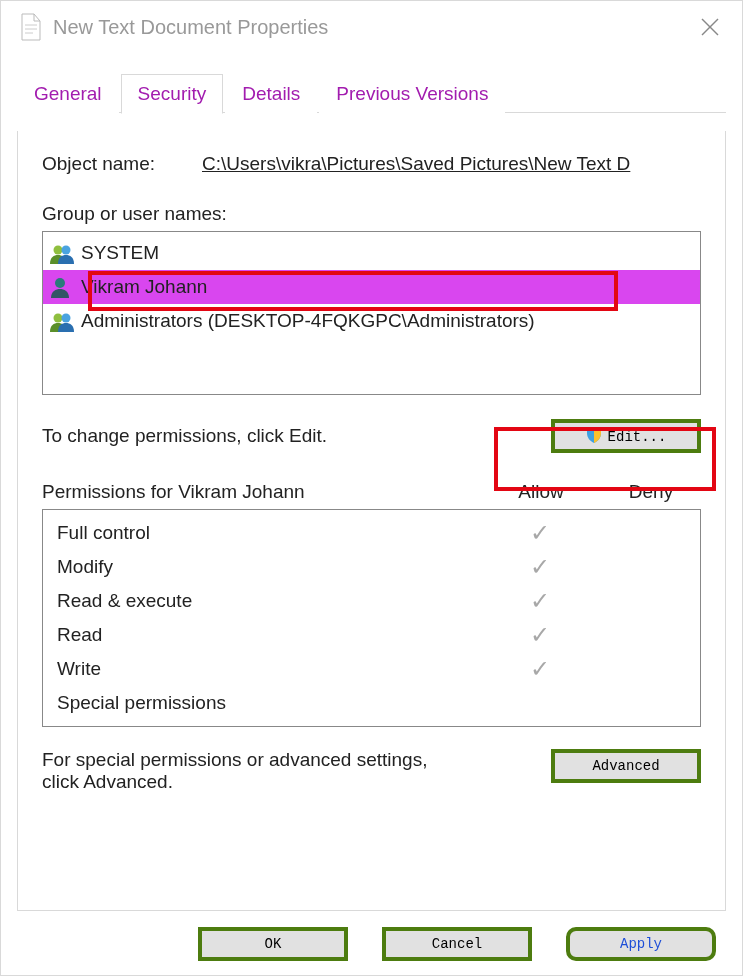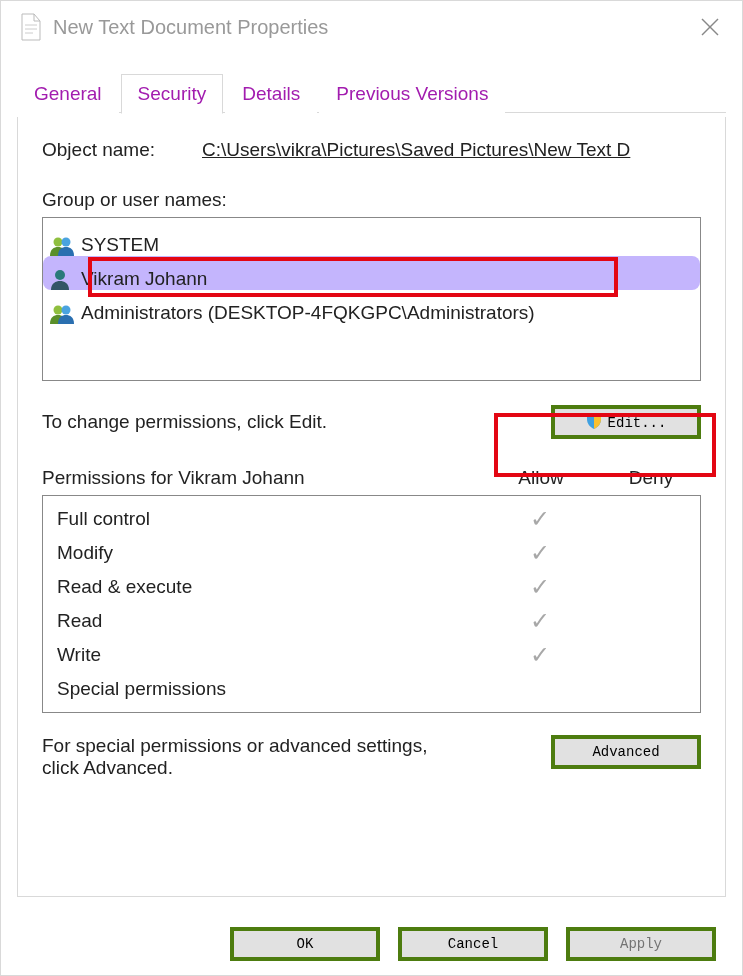--- a/index.html
+++ b/index.html
@@ -69,21 +69,21 @@
     margin-right: 2px;
   }
   .tab.active {
     border-color: #d9d9d9;
     border-bottom: 1px solid #fff;
     margin-bottom: -1px;
     z-index: 2;
   }
 
   .tab-body {
-    margin: 4px 16px;
+    margin: 18px 16px;
     border: 1px solid #d9d9d9;
     border-top: none;
     padding: 22px 24px 44px 24px;
     min-height: 780px;
     position: relative;
   }
 
   .row { display: flex; align-items: flex-start; }
   .obj-row { margin-bottom: 28px; }
   .obj-label { width: 160px; }
@@ -91,25 +91,25 @@
 
   .group-label { margin-bottom: 6px; }
   .listbox {
     border: 1px solid #888;
     height: 164px;
     padding: 4px 0;
     overflow: hidden;
   }
   .list-item {
     display: flex;
-    align-items: flex-end;
+    align-items: center;
     height: 34px;
     padding: 0 6px;
   }
-  .list-item.selected { background: #c4b5fd; border-radius: 8px; }
+  .list-item.selected { background: #d946ef; }
   .hl-red {
     position: absolute;
     border: 4px solid #e30613;
     pointer-events: none;
     z-index: 10;
   }
   .hl-user {
     left: 70px; top: 140px;
     width: 530px; height: 40px;
   }
@@ -141,21 +141,21 @@
     font-size: 14px;
     padding: 0 12px;
     cursor: default;
   }
   .shield-icon {
     display: inline-block;
     width: 16px; height: 16px;
     margin-right: 6px;
     vertical-align: -2px;
   }
-  .btn.disabled { color: #737373; }
+  .btn.disabled { color: #1d4ed8; border-radius: 10px; }
 
   .perm-section { margin-top: 28px; }
   .perm-header { display: flex; }
   .perm-header .ph-name { flex: 1; }
   .perm-header .ph-allow { width: 120px; text-align: center; }
   .perm-header .ph-deny  { width: 100px; text-align: center; }
 
   .perm-box {
     border: 1px solid #888;
     margin-top: 6px;
@@ -180,21 +180,21 @@
   }
   .adv-row .adv-text { width: 420px; }
 
   .footer {
     position: absolute;
     left: 0; right: 0; bottom: 0;
     height: 62px;
     display: flex;
     align-items: center;
     justify-content: flex-end;
-    gap: 18px;
+    gap: 34px;
     padding-right: 26px;
     background: #fff;
   }
   .footer .btn { width: 150px; }
 </style>
 </head>
 <body>
 
 <div class="window">
   <div class="titlebar">

